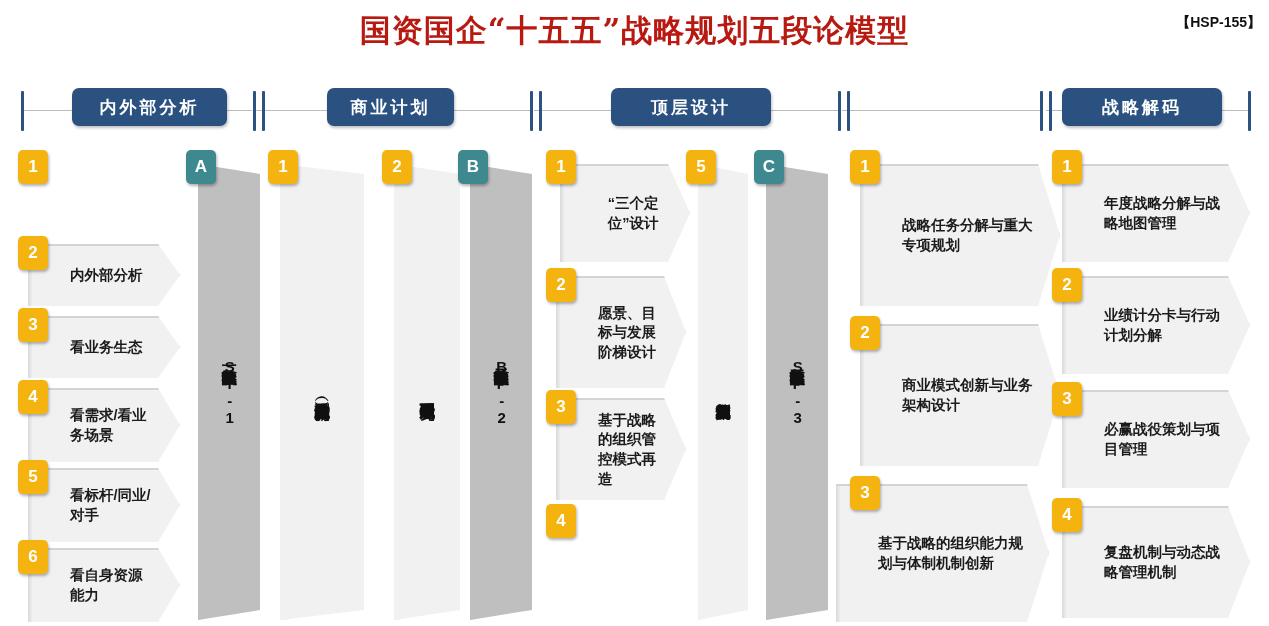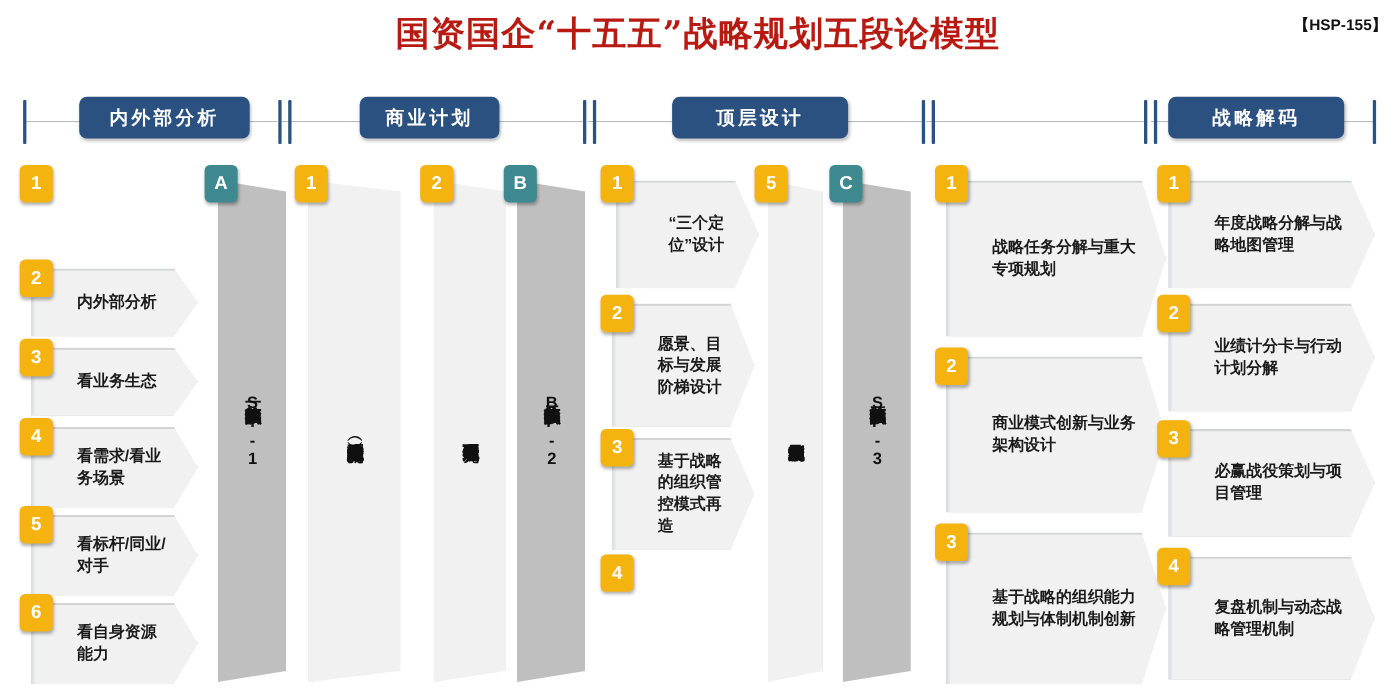--- a/index.html
+++ b/index.html
@@ -297,21 +297,21 @@
   <div class="chev" style="left:860px;top:184px;width:200px;height:140px;">
     <span class="edgebar"></span>
     <span class="chev-inner">
         <span class="chev-text">商业模式创新与业务架构设计</span>
       </span>
   </div>
   <div class="badge num" style="left:850px;top:176px;">
       <span>2</span>
     </div>
 
-  <div class="chev" style="left:860px;top:344px;width:200px;height:136px;">
+  <div class="chev" style="left:836px;top:344px;width:200px;height:136px;padding-left:13px;">
     <span class="edgebar"></span>
     <span class="chev-inner">
         <span class="chev-text">基于战略的组织能力规划与体制机制创新</span>
       </span>
   </div>
   <div class="badge num" style="left:850px;top:336px;">
       <span>3</span>
     </div>
 
   <div class="chev" style="left:1062px;top:24px;width:188px;height:96px;">

